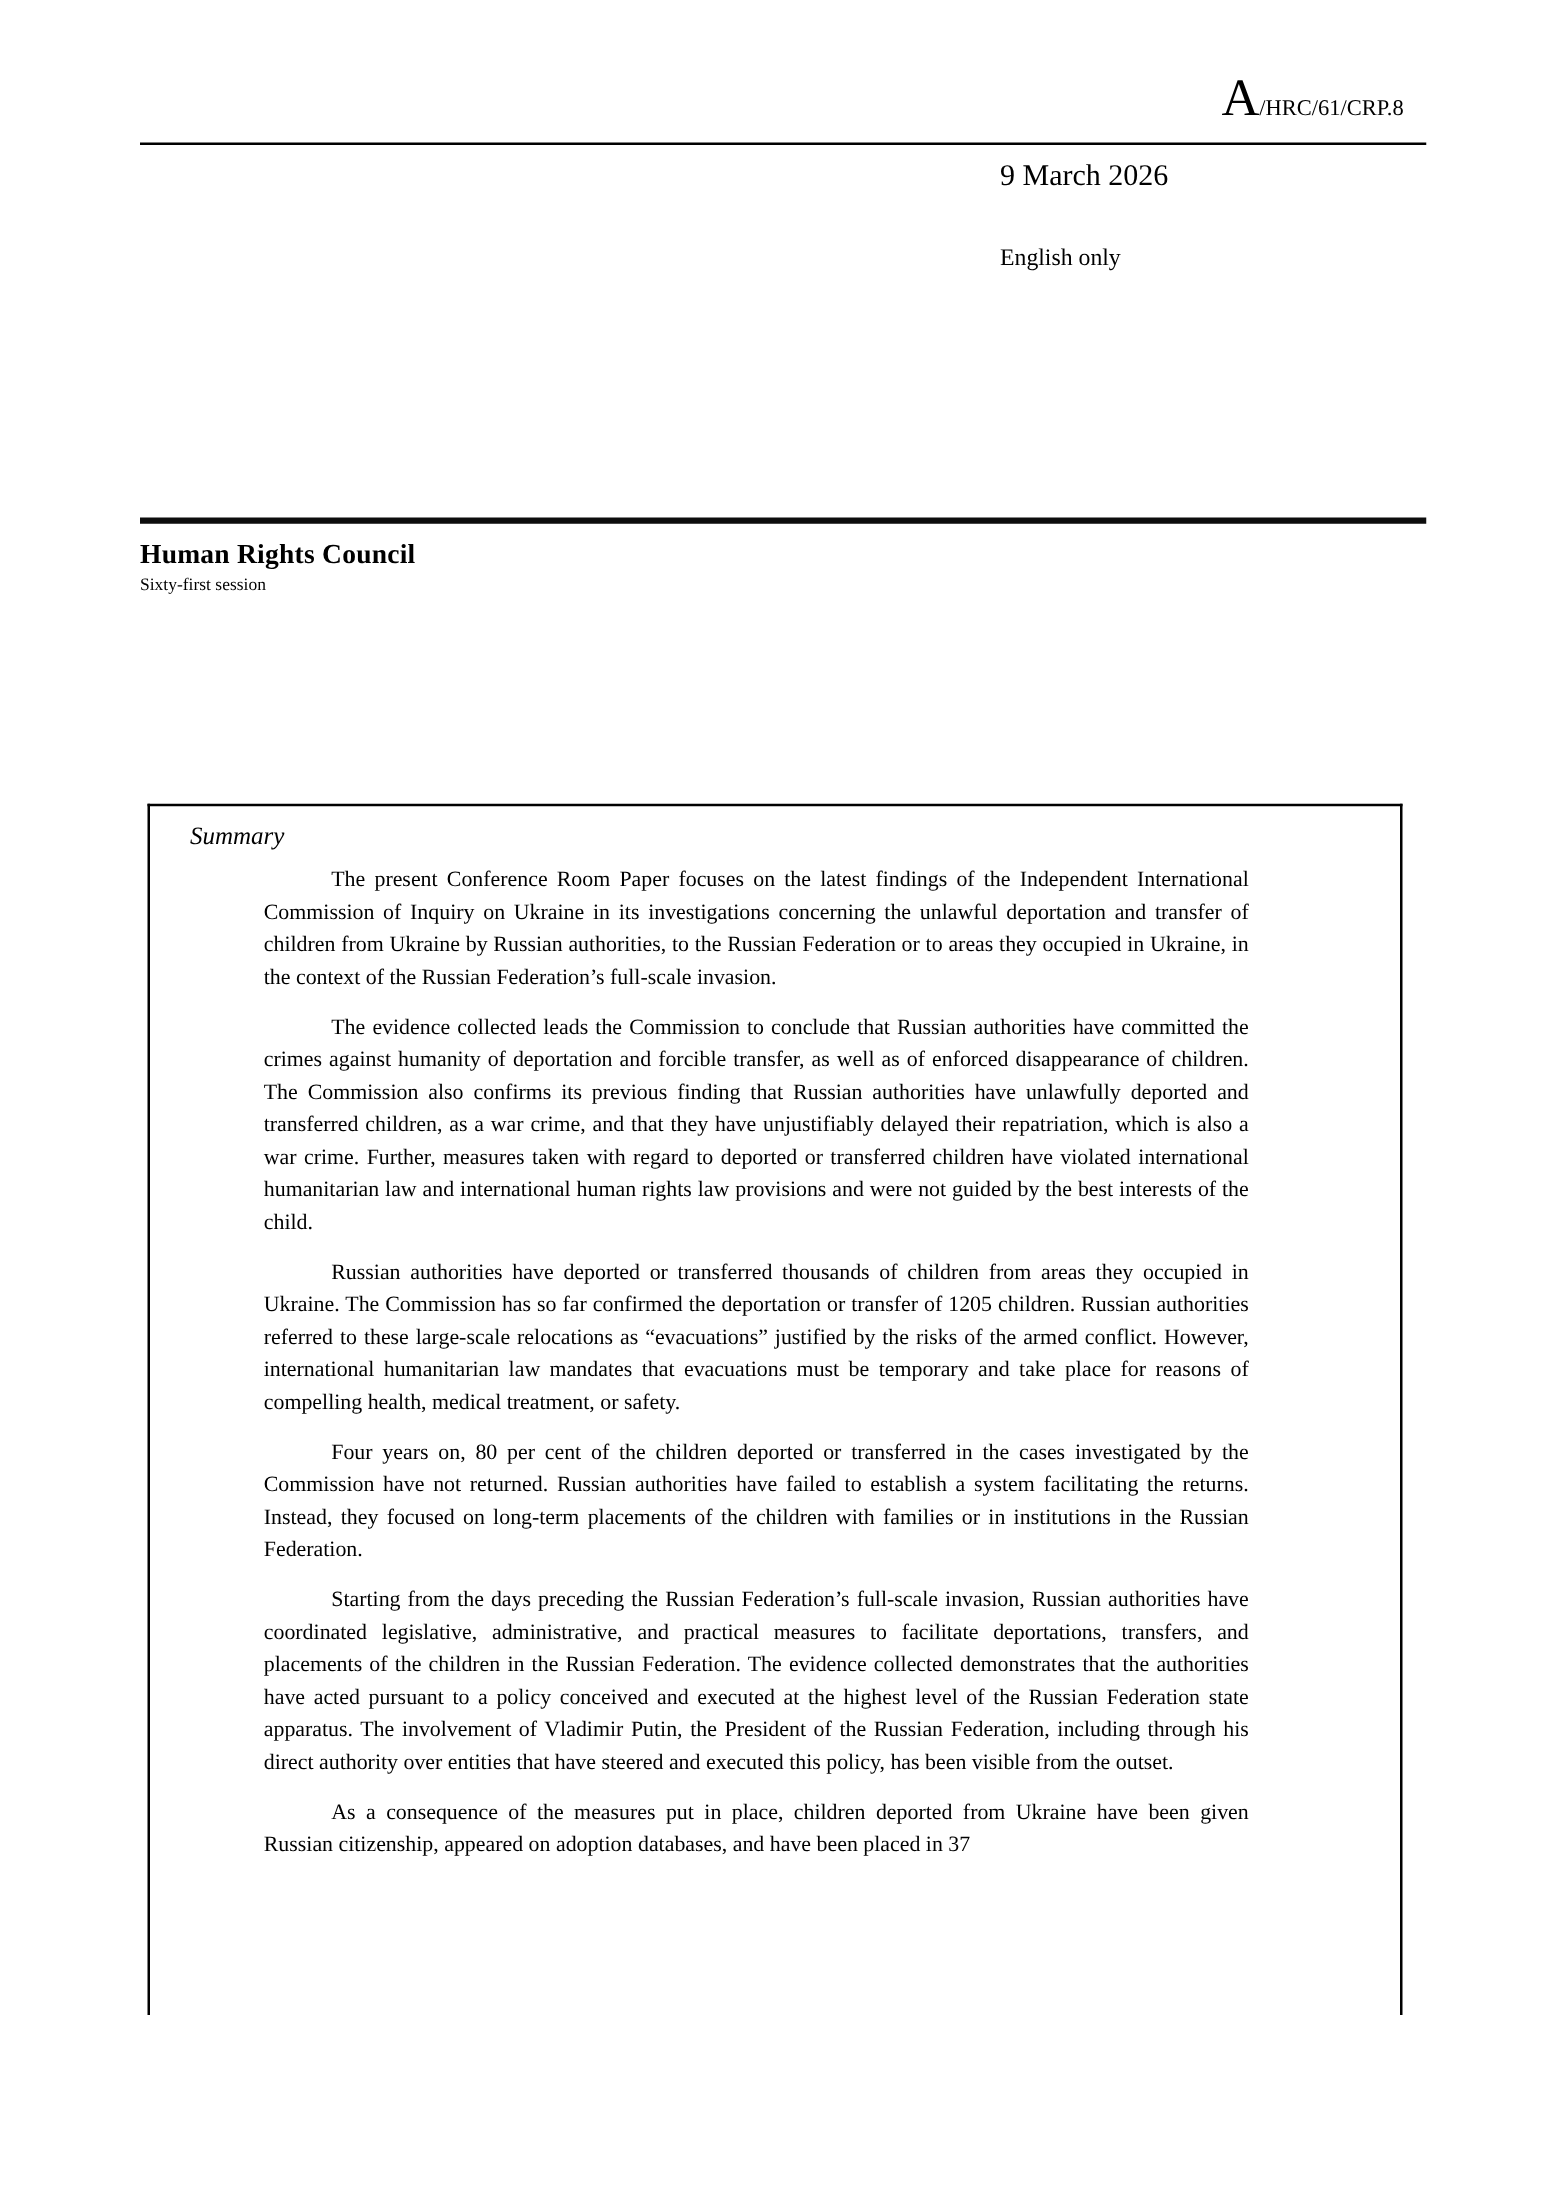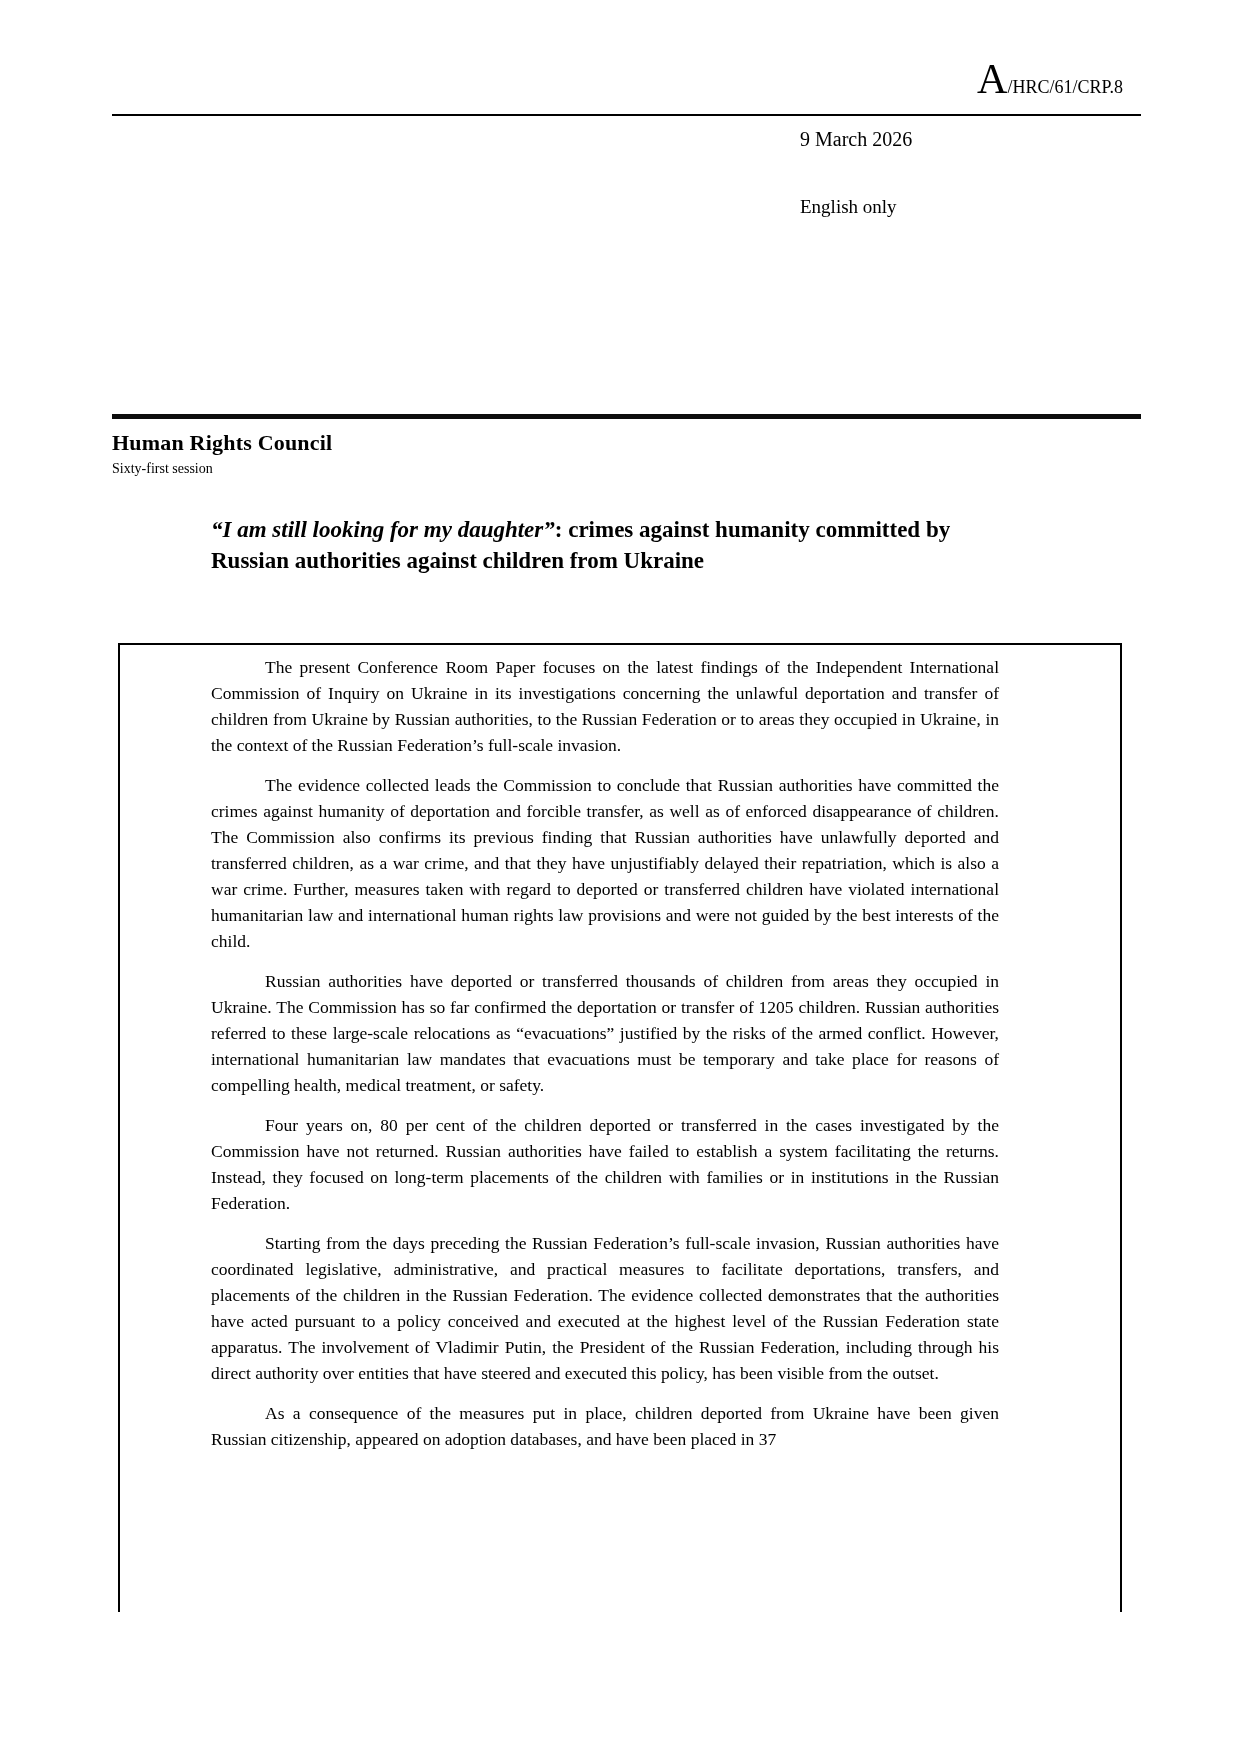--- a/index.html
+++ b/index.html
@@ -31,21 +31,21 @@
     left: 112px;
     top: 114px;
     width: 1029px;
     height: 2px;
     background: #000;
   }
   .date-line {
     position: absolute;
     left: 800px;
     top: 128px;
-    font-size: 20px;
+    font-size: 24px;
   }
   .lang-line {
     position: absolute;
     left: 800px;
     top: 196px;
     font-size: 19px;
   }
   .rule-thick {
     position: absolute;
     left: 112px;
@@ -118,25 +118,23 @@
   <div class="rule-thin"></div>
 
   <div class="date-line">9 March 2026</div>
   <div class="lang-line">English only</div>
 
   <div class="rule-thick"></div>
 
   <div class="org-name">Human Rights Council</div>
   <div class="session-name">Sixty-first session</div>
 
-  <div class="doc-title">
-    <span class="quoted">“I am still looking for my daughter”</span><span>: crimes against humanity committed by Russian authorities against children from Ukraine</span>
-  </div>
 
   <div class="summary-box">
+    <div class="summary-heading">Summary</div>
     <div class="summary-content">
       <p>The present Conference Room Paper focuses on the latest findings of the Independent International Commission of Inquiry on Ukraine in its investigations concerning the unlawful deportation and transfer of children from Ukraine by Russian authorities, to the Russian Federation or to areas they occupied in Ukraine, in the context of the Russian Federation’s full-scale invasion.</p>
       <p>The evidence collected leads the Commission to conclude that Russian authorities have committed the crimes against humanity of deportation and forcible transfer, as well as of enforced disappearance of children. The Commission also confirms its previous finding that Russian authorities have unlawfully deported and transferred children, as a war crime, and that they have unjustifiably delayed their repatriation, which is also a war crime. Further, measures taken with regard to deported or transferred children have violated international humanitarian law and international human rights law provisions and were not guided by the best interests of the child.</p>
       <p>Russian authorities have deported or transferred thousands of children from areas they occupied in Ukraine. The Commission has so far confirmed the deportation or transfer of 1205 children. Russian authorities referred to these large-scale relocations as “evacuations” justified by the risks of the armed conflict. However, international humanitarian law mandates that evacuations must be temporary and take place for reasons of compelling health, medical treatment, or safety.</p>
       <p>Four years on, 80 per cent of the children deported or transferred in the cases investigated by the Commission have not returned. Russian authorities have failed to establish a system facilitating the returns. Instead, they focused on long-term placements of the children with families or in institutions in the Russian Federation.</p>
       <p>Starting from the days preceding the Russian Federation’s full-scale invasion, Russian authorities have coordinated legislative, administrative, and practical measures to facilitate deportations, transfers, and placements of the children in the Russian Federation. The evidence collected demonstrates that the authorities have acted pursuant to a policy conceived and executed at the highest level of the Russian Federation state apparatus. The involvement of Vladimir Putin, the President of the Russian Federation, including through his direct authority over entities that have steered and executed this policy, has been visible from the outset.</p>
       <p>As a consequence of the measures put in place, children deported from Ukraine have been given Russian citizenship, appeared on adoption databases, and have been placed in 37</p>
     </div>
   </div>
 

